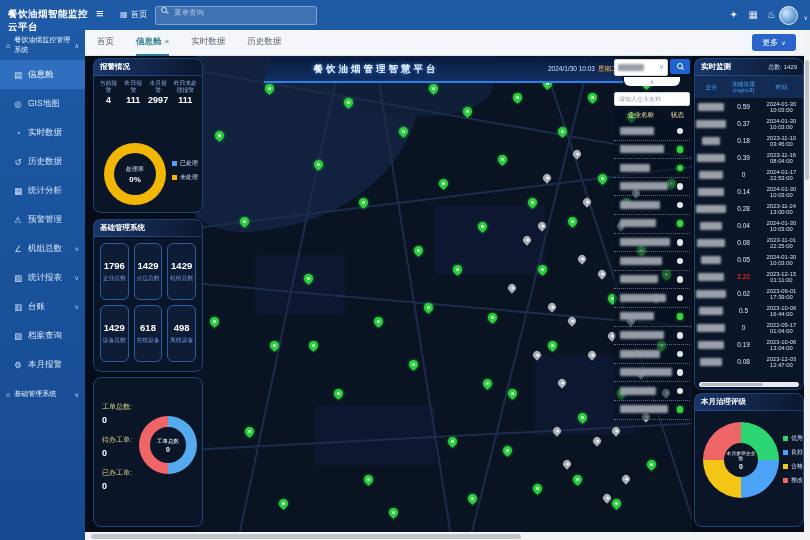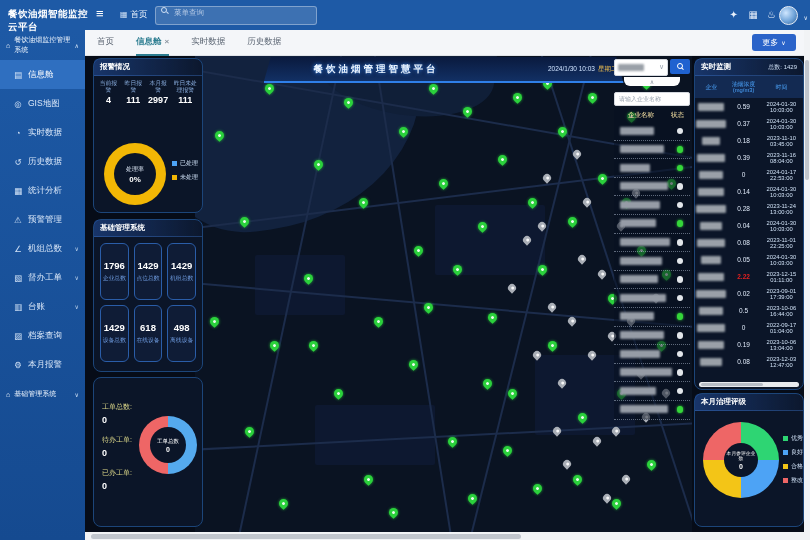--- a/index.html
+++ b/index.html
@@ -187,21 +187,21 @@
           <span class="ic">⚠</span>
           <span>预警管理</span>
         </div>
         <div class="side-item">
           <span class="ic">∠</span>
           <span>机组总数</span>
           <span class="chev">∨</span>
         </div>
         <div class="side-item">
           <span class="ic">▧</span>
-          <span>督办工单</span>
+          <span>统计报表</span>
           <span class="chev">∨</span>
         </div>
         <div class="side-item">
           <span class="ic">▥</span>
           <span>台账</span>
           <span class="chev">∨</span>
         </div>
         <div class="side-item">
           <span class="ic">▨</span>
           <span>档案查询</span>

